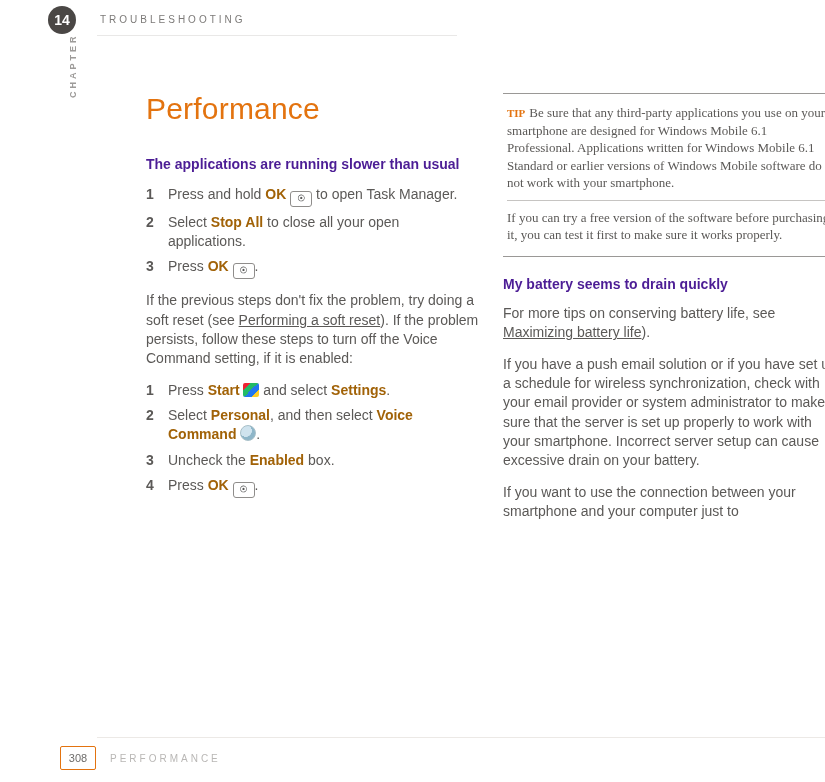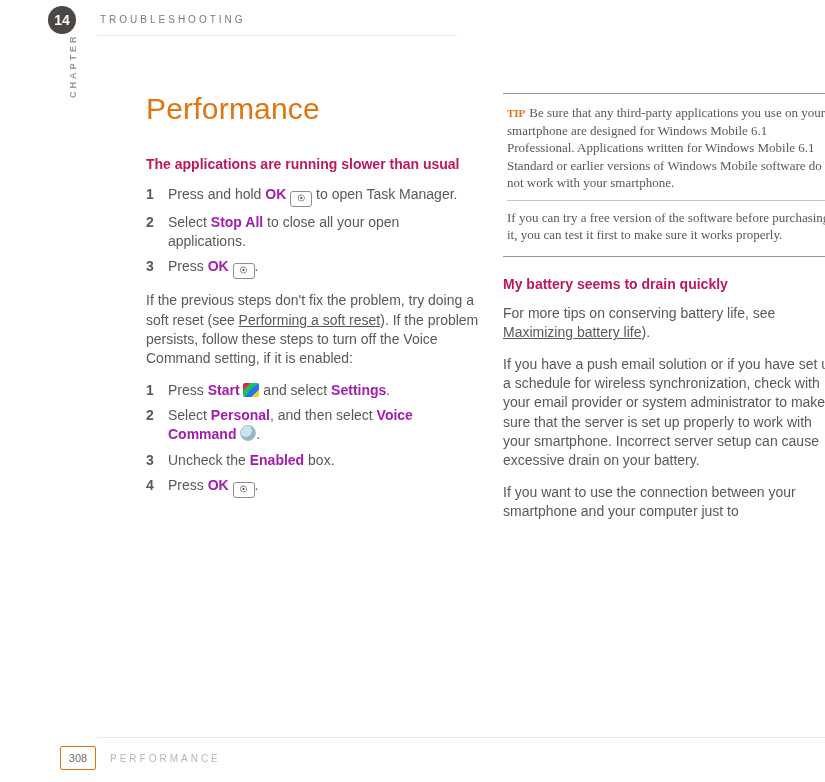--- a/index.html
+++ b/index.html
@@ -63,41 +63,41 @@
 
   .section-title{
     color:var(--orange);
     font-size:30px;
     font-weight:400;
     margin:25px 0 26px 0;
     letter-spacing:0.2px;
   }
   .sub-head{
     font-weight:700;
-    color:#be185d;
+    color:#4c1d95;
     margin:0 0 10px 0;
   }
 
   ol.steps{
     list-style:none;
     padding:0;margin:0 0 12px 0;
   }
   ol.steps>li{
     display:flex;
     margin:0 0 6px 0;
   }
   ol.steps .num{
     flex:0 0 22px;
     font-weight:700;
     color:var(--grey-text);
   }
   ol.steps .txt{flex:1;}
 
   p{margin:0 0 12px 0;}
-  strong{font-weight:700;color:#a21caf;}
+  strong{font-weight:700;color:#a16207;}
   .link{text-decoration:underline;}
 
   .icon{
     display:inline-block;width:20px;height:14px;
     border:1px solid #8f8d8b;border-radius:3px;
     vertical-align:-2px;font-size:8px;line-height:14px;text-align:center;
     color:#555;
   }
   .icon-start{
     display:inline-block;width:16px;height:14px;vertical-align:-2px;

